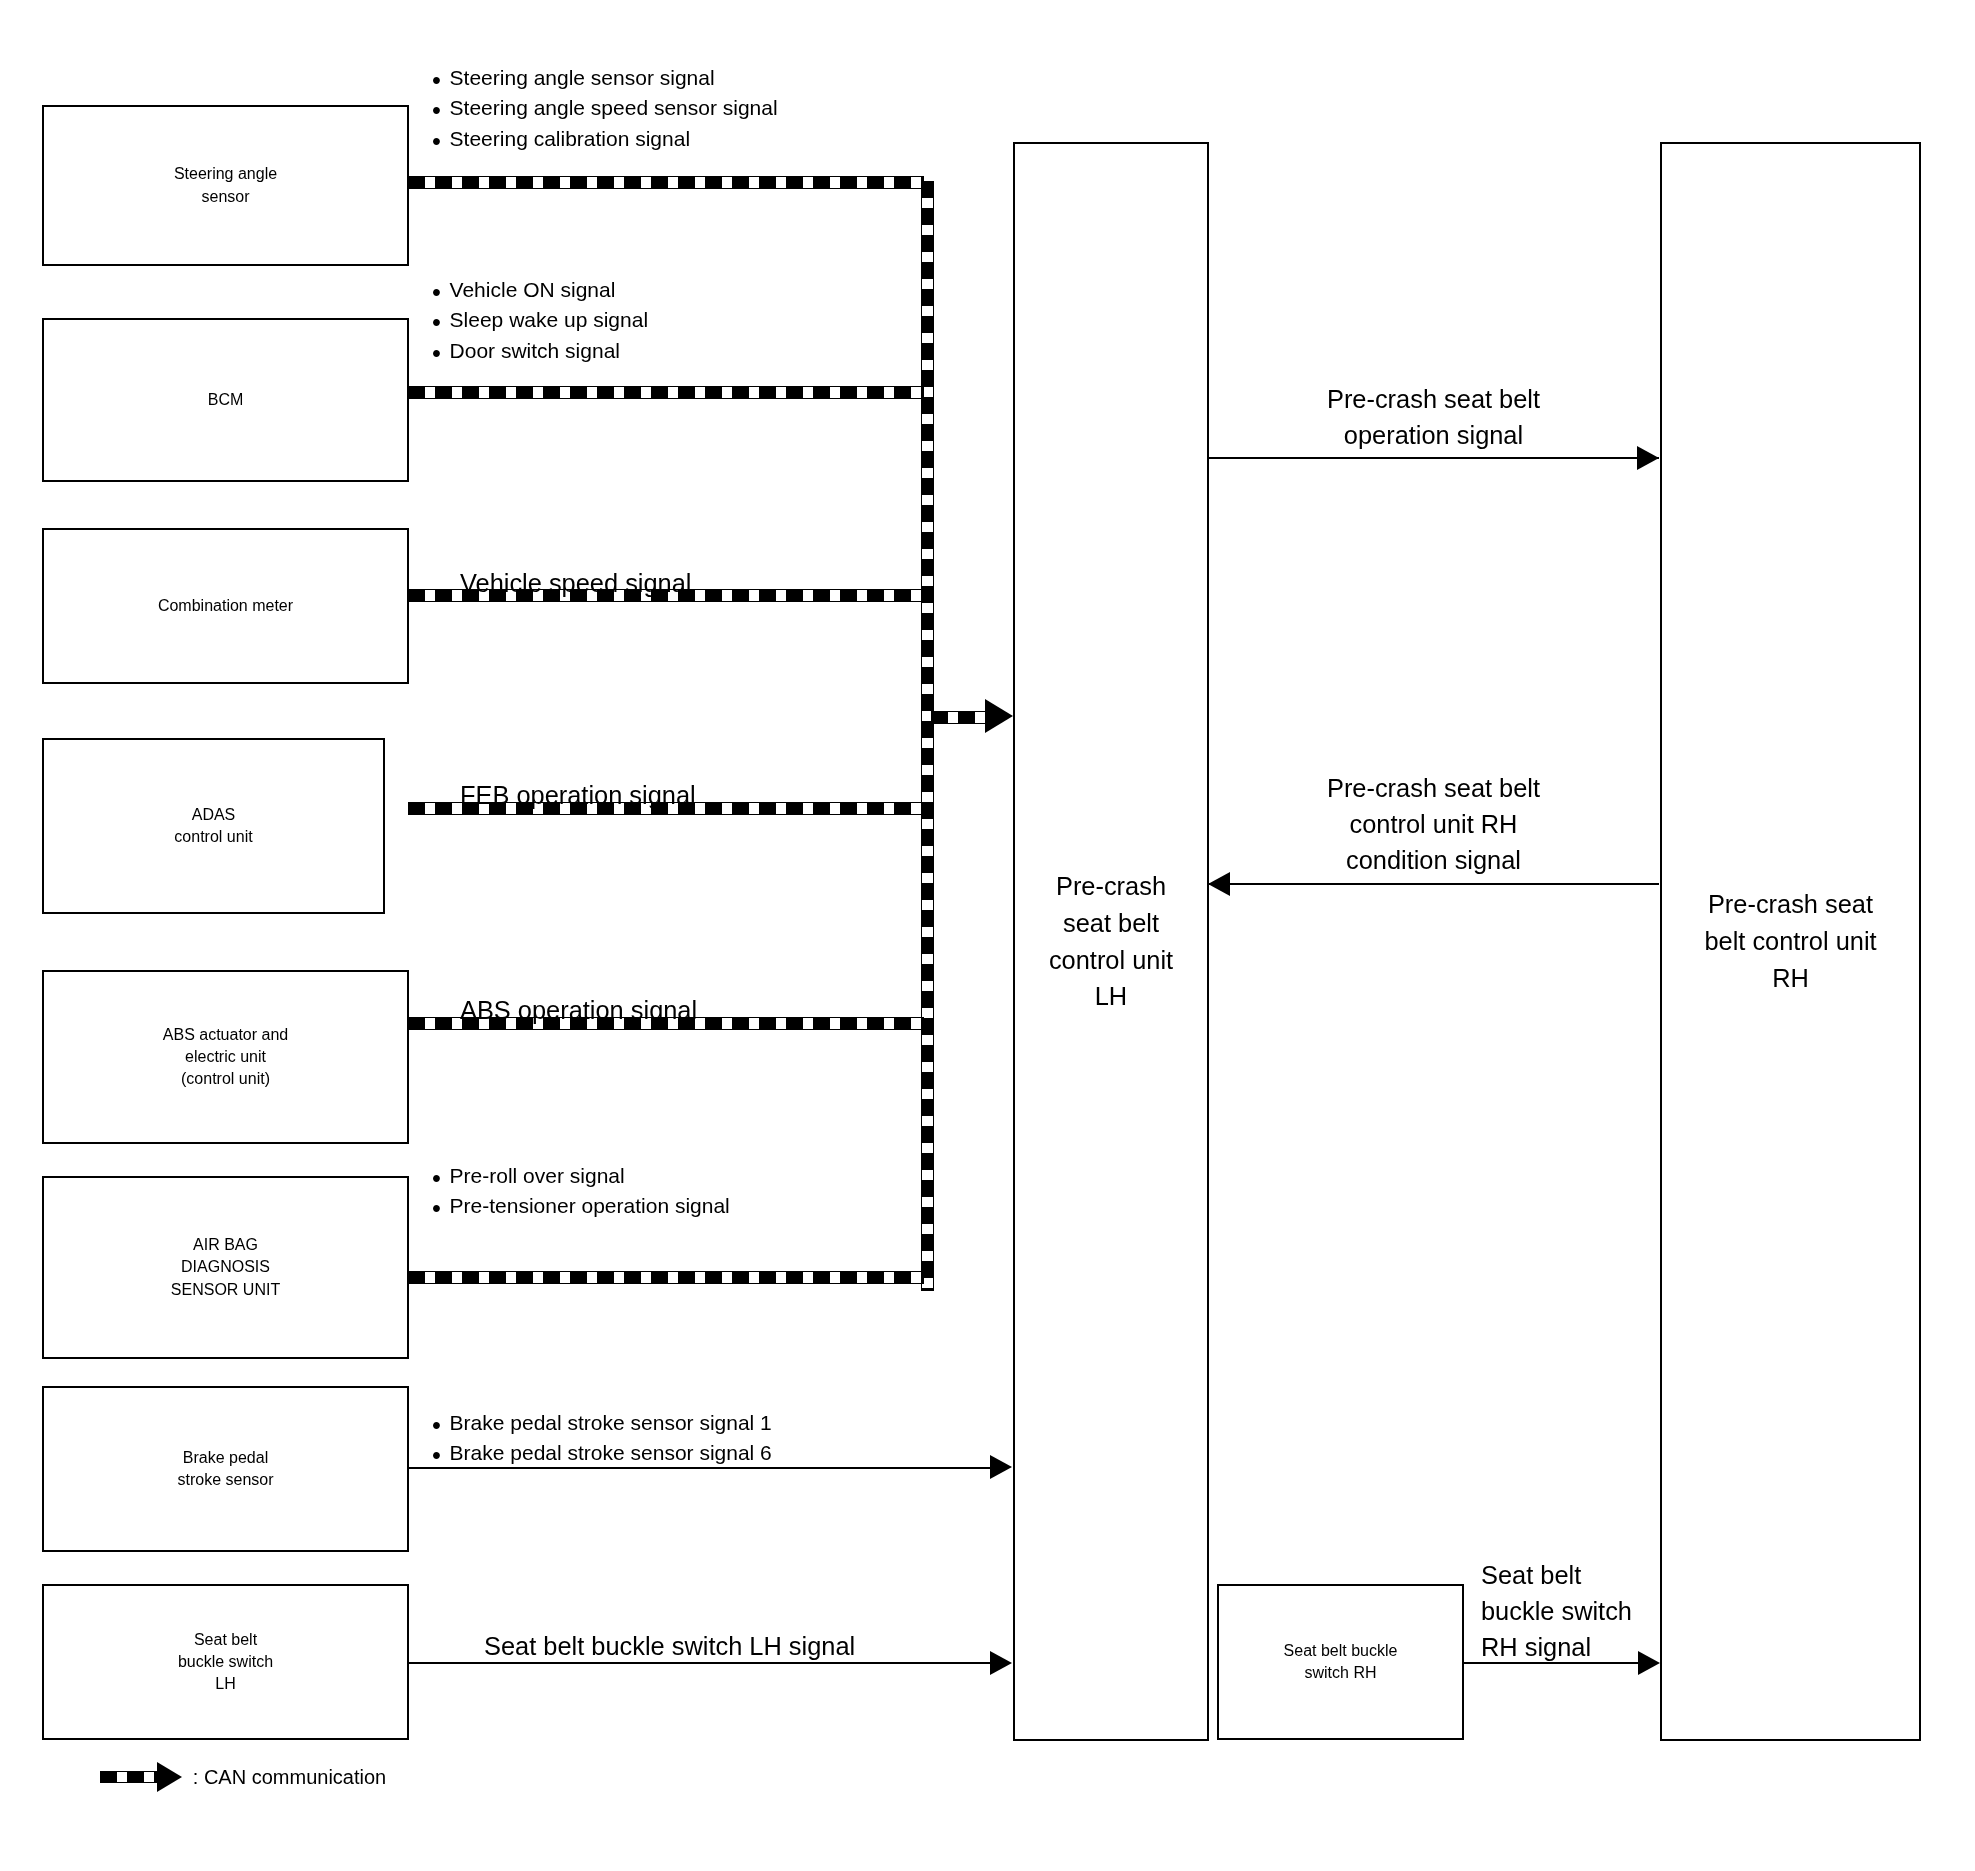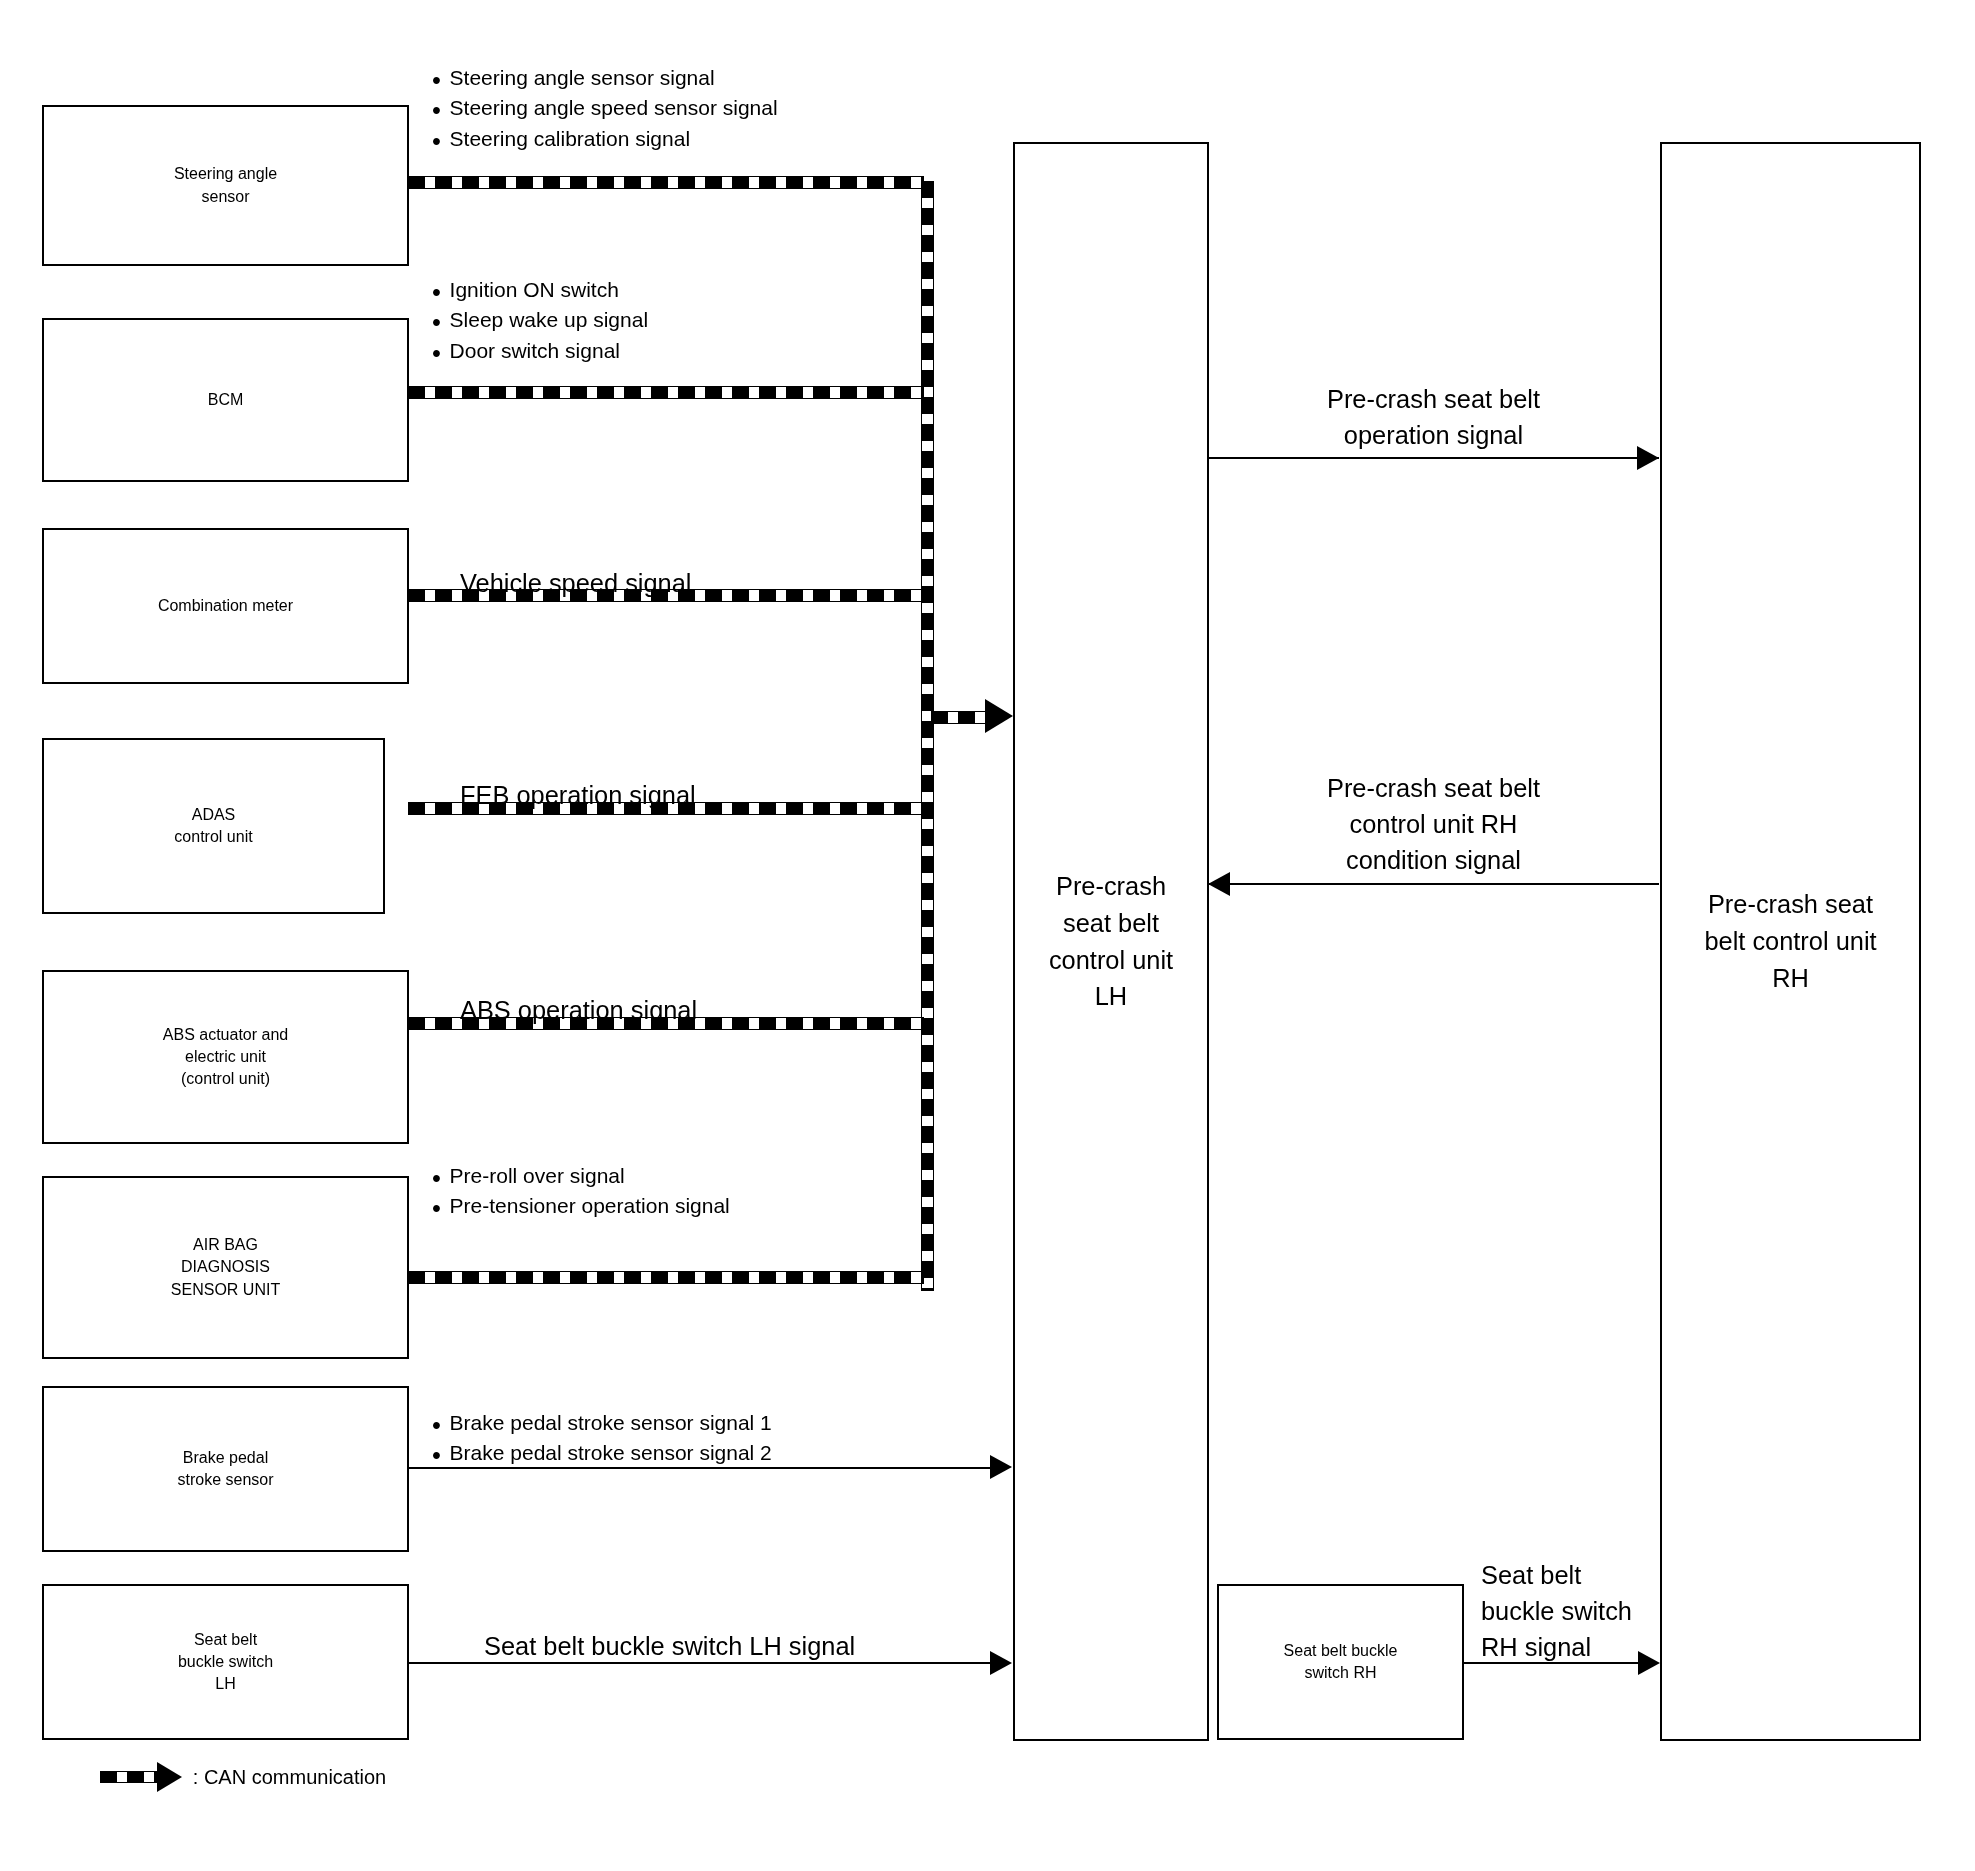--- a/index.html
+++ b/index.html
@@ -129,41 +129,41 @@
   <div class="canh" style="left:408px;top:1017px;width:516px;"></div>
   <div class="canh" style="left:408px;top:1271px;width:516px;"></div>
 
   <div class="blist" style="left:430px;top:63px;">
     <span class="bi">Steering angle sensor signal</span>
     <span class="bi">Steering angle speed sensor signal</span>
     <span class="bi">Steering calibration signal</span>
   </div>
 
   <div class="blist" style="left:430px;top:275px;">
-    <span class="bi">Ignition ON switch</span>
+    <span class="bi">Vehicle ON signal</span>
     <span class="bi">Sleep wake up signal</span>
     <span class="bi">Door switch signal</span>
   </div>
 
   <div class="txt" style="left:460px;top:565px;">Vehicle speed signal</div>
 
   <div class="txt" style="left:460px;top:777px;text-align:right;">FEB operation signal</div>
 
   <div class="txt" style="left:460px;top:992px;">ABS operation signal</div>
 
   <div class="blist" style="left:430px;top:1161px;">
     <span class="bi">Pre-roll over signal</span>
     <span class="bi">Pre-tensioner operation signal</span>
   </div>
 
   <div class="sline" style="left:408px;top:1467px;width:582px;"></div>
   <div class="sarrow-r" style="left:990px;top:1455px;"></div>
   <div class="blist" style="left:430px;top:1408px;">
     <span class="bi">Brake pedal stroke sensor signal 1</span>
-    <span class="bi">Brake pedal stroke sensor signal 2</span>
+    <span class="bi">Brake pedal stroke sensor signal 6</span>
   </div>
 
   <div class="sline" style="left:408px;top:1662px;width:582px;"></div>
   <div class="sarrow-r" style="left:990px;top:1651px;"></div>
   <div class="txt" style="left:484px;top:1628px;">Seat belt buckle switch LH signal</div>
 
   <div class="sline" style="left:1464px;top:1662px;width:174px;"></div>
   <div class="sarrow-r" style="left:1638px;top:1651px;"></div>
   <div class="txt" style="left:1481px;top:1557px;">Seat belt
 buckle switch

